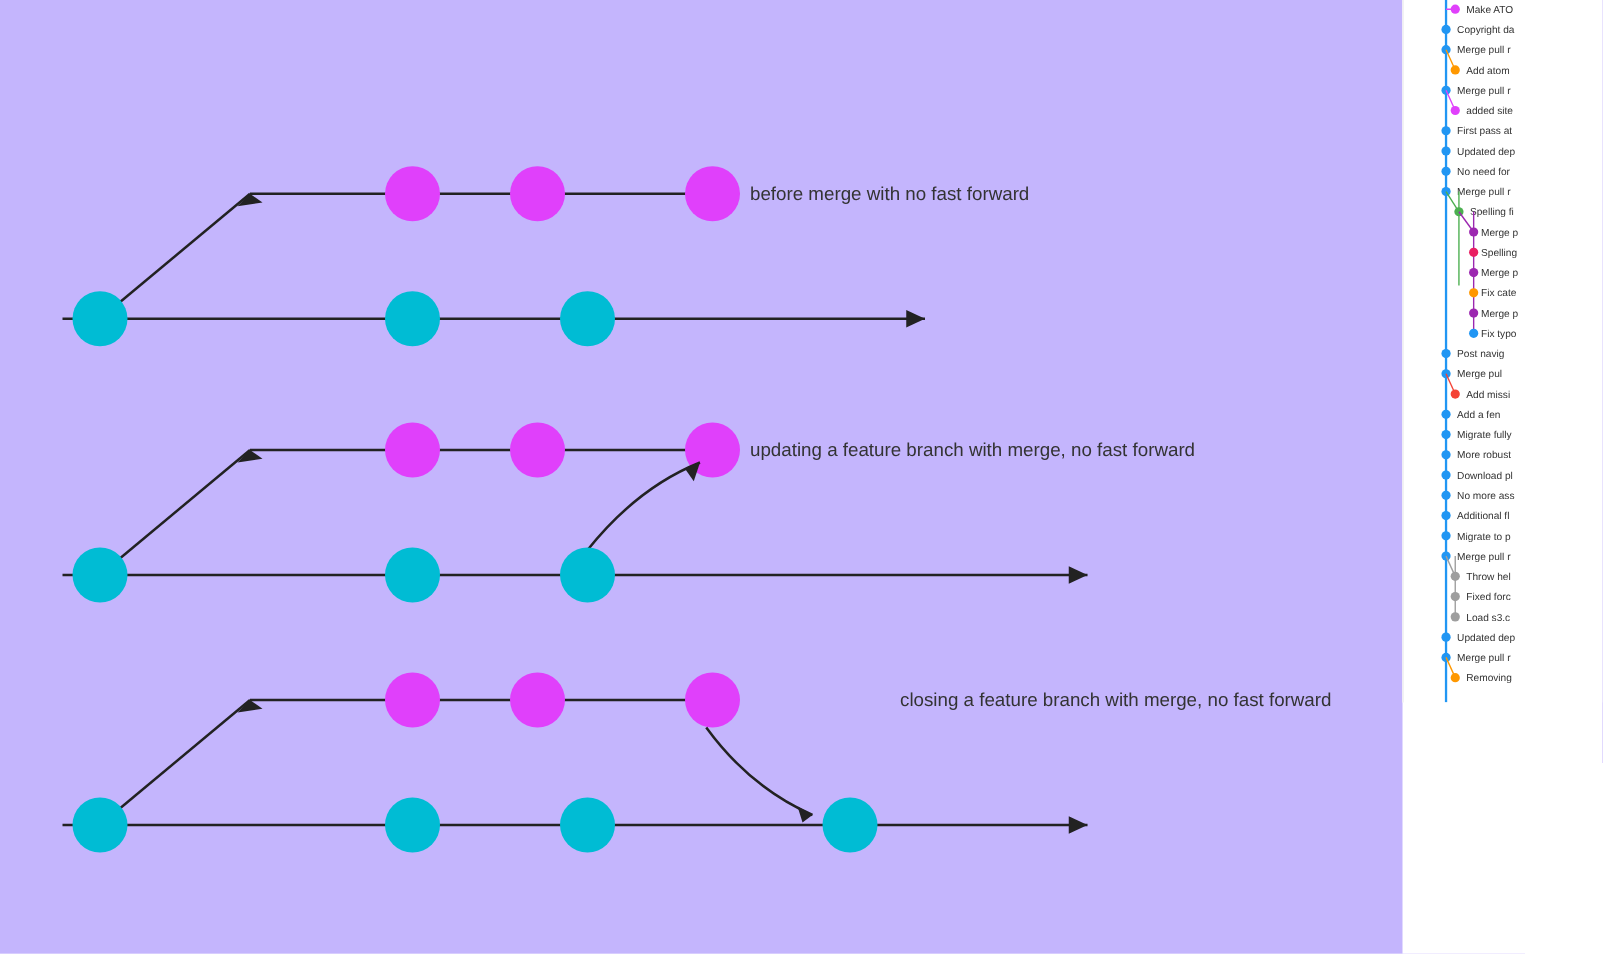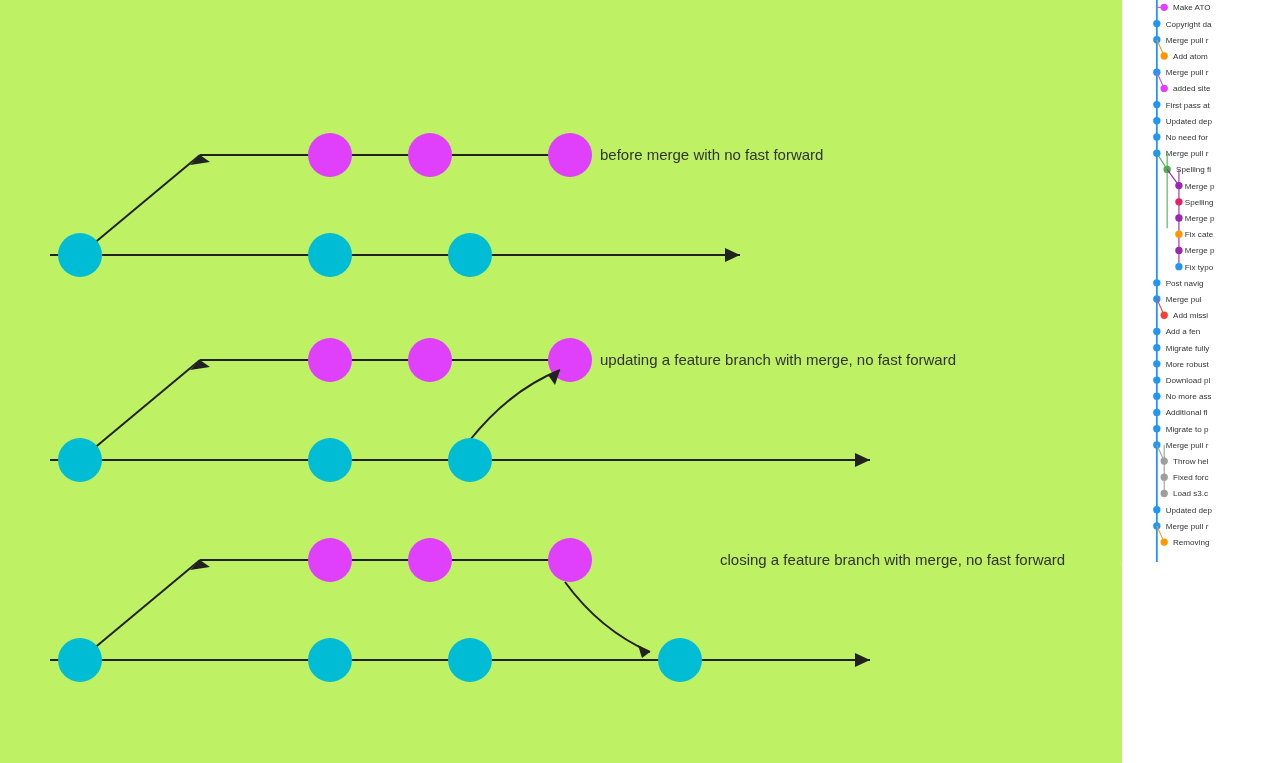--- a/index.html
+++ b/index.html
@@ -10,21 +10,21 @@
       font-family: Arial, sans-serif;
       font-size: 13px;
       overflow: hidden;
       display: flex;
     }
 
     
     #main-diagram {
       flex: 1;
       position: relative;
-      background: #bef264;
+      background: #c4b5fd;
     }
 
     
     #right-sidebar {
       width: 160px;
       height: 562px;
       background: #ffffff;
       border-left: 1px solid #eee;
       overflow: hidden;
       position: relative;

